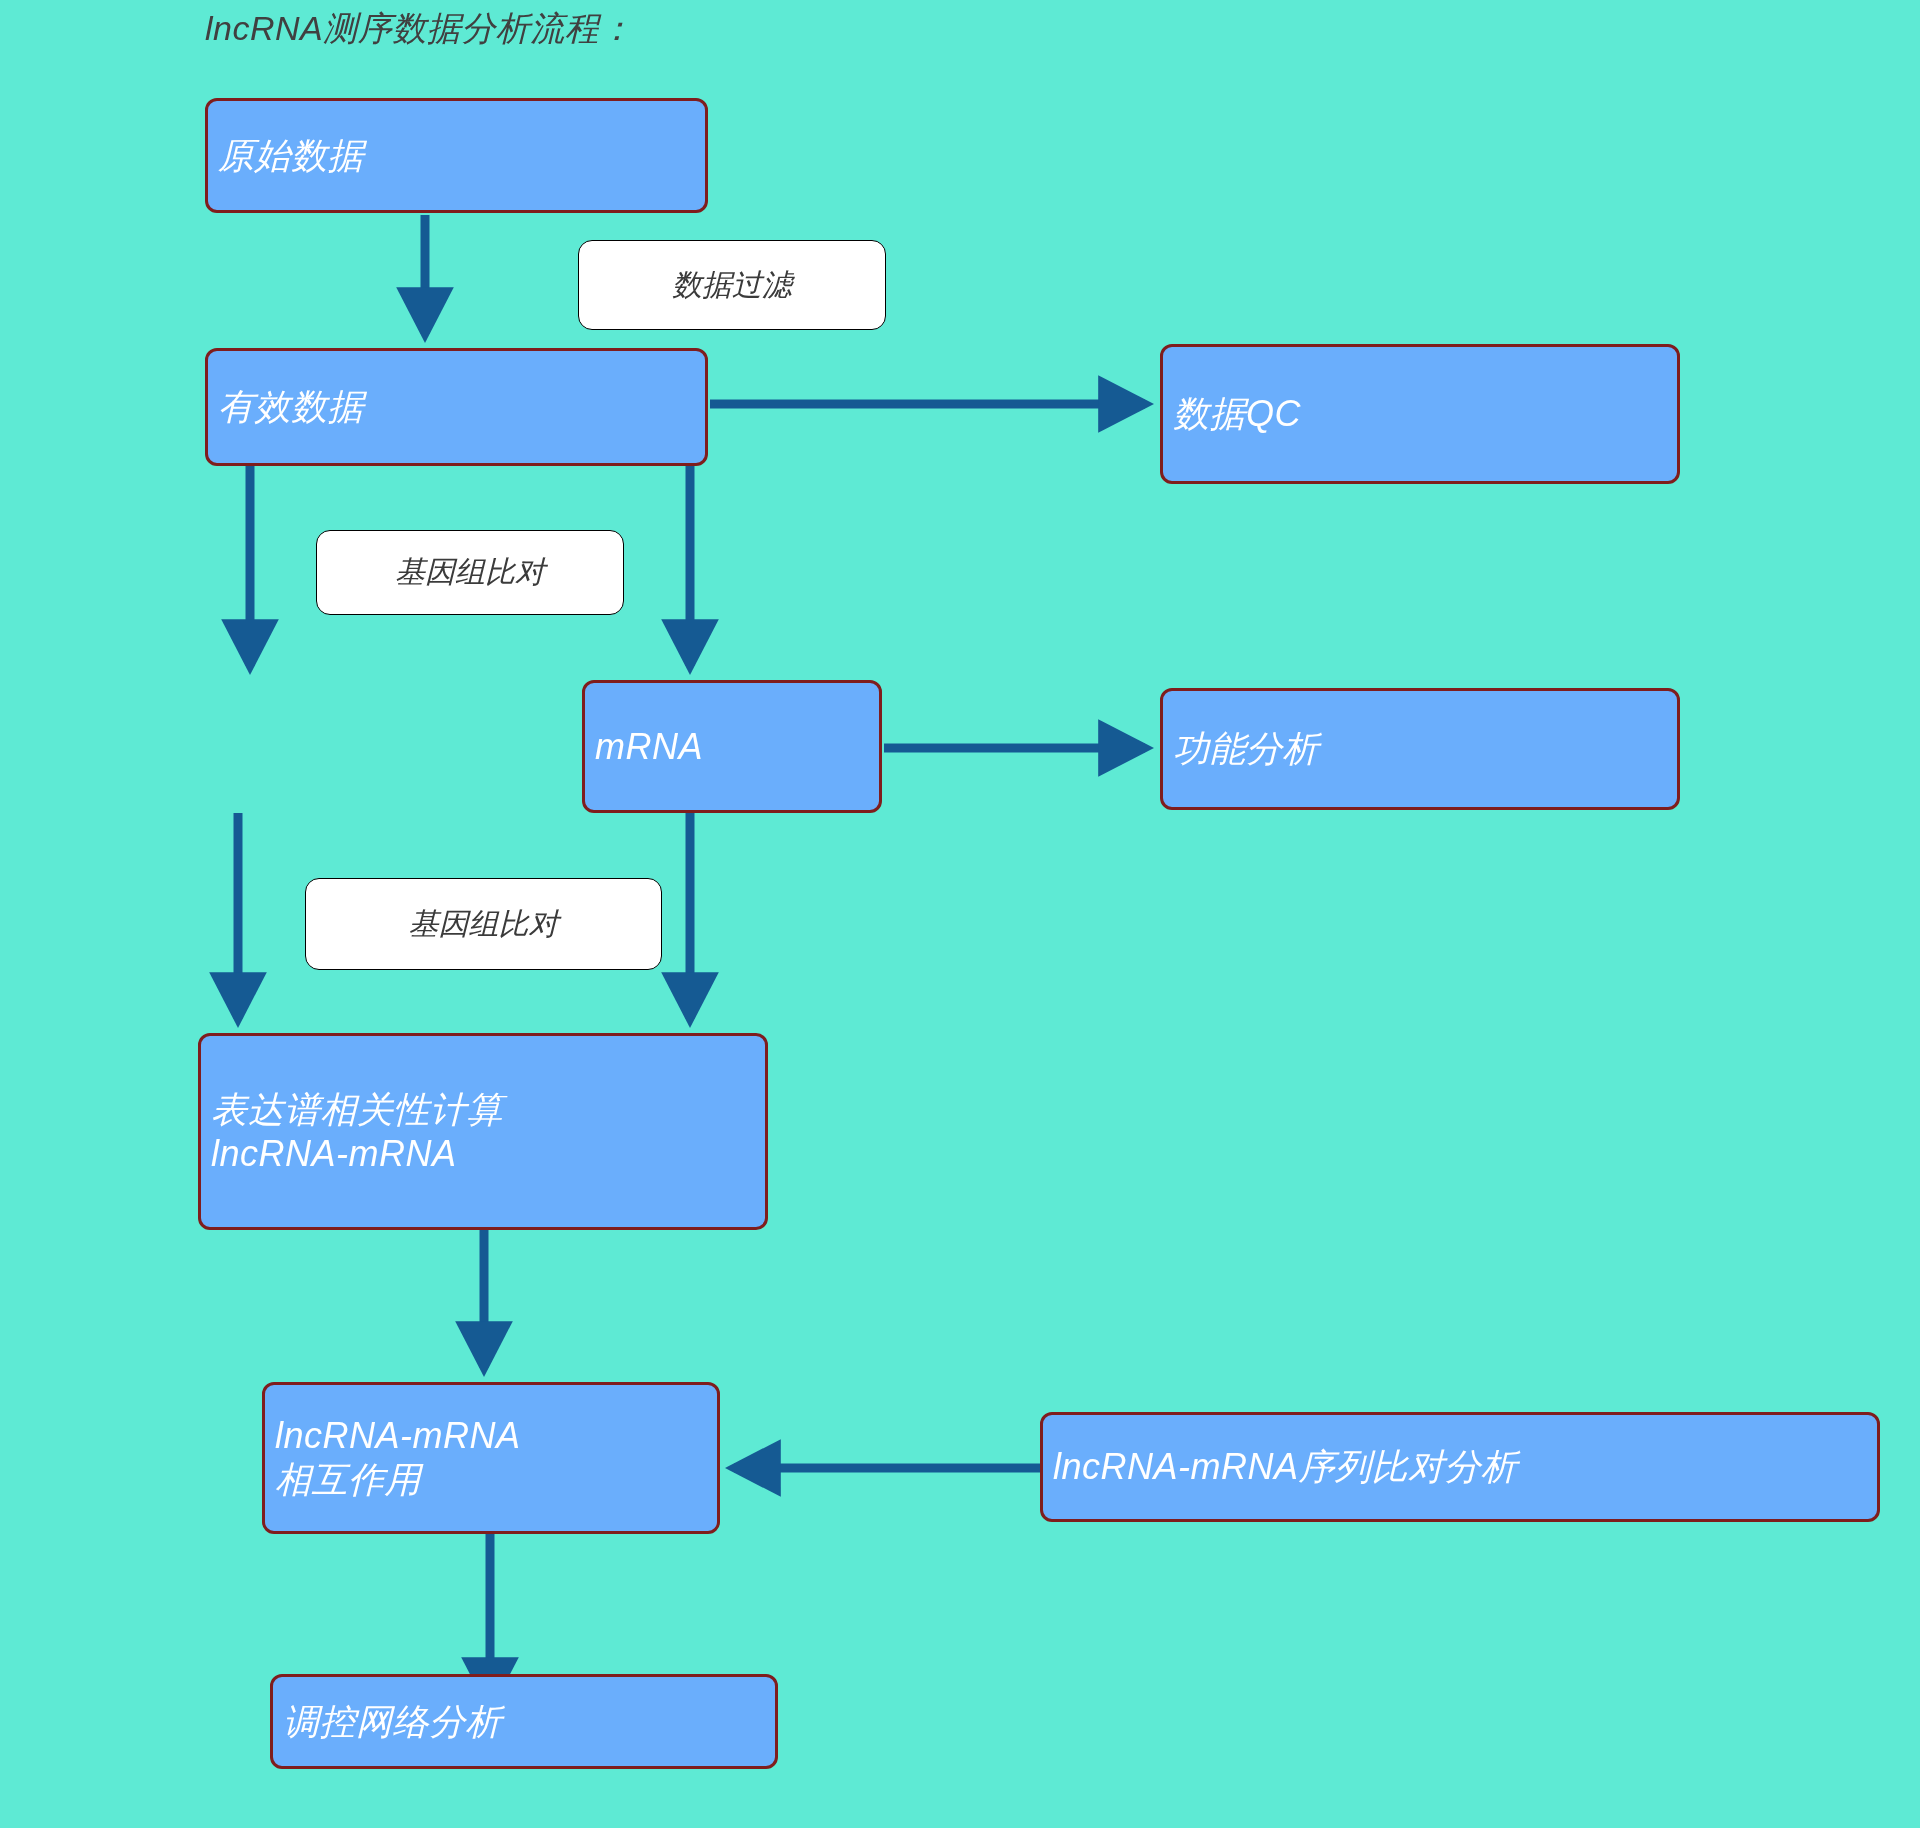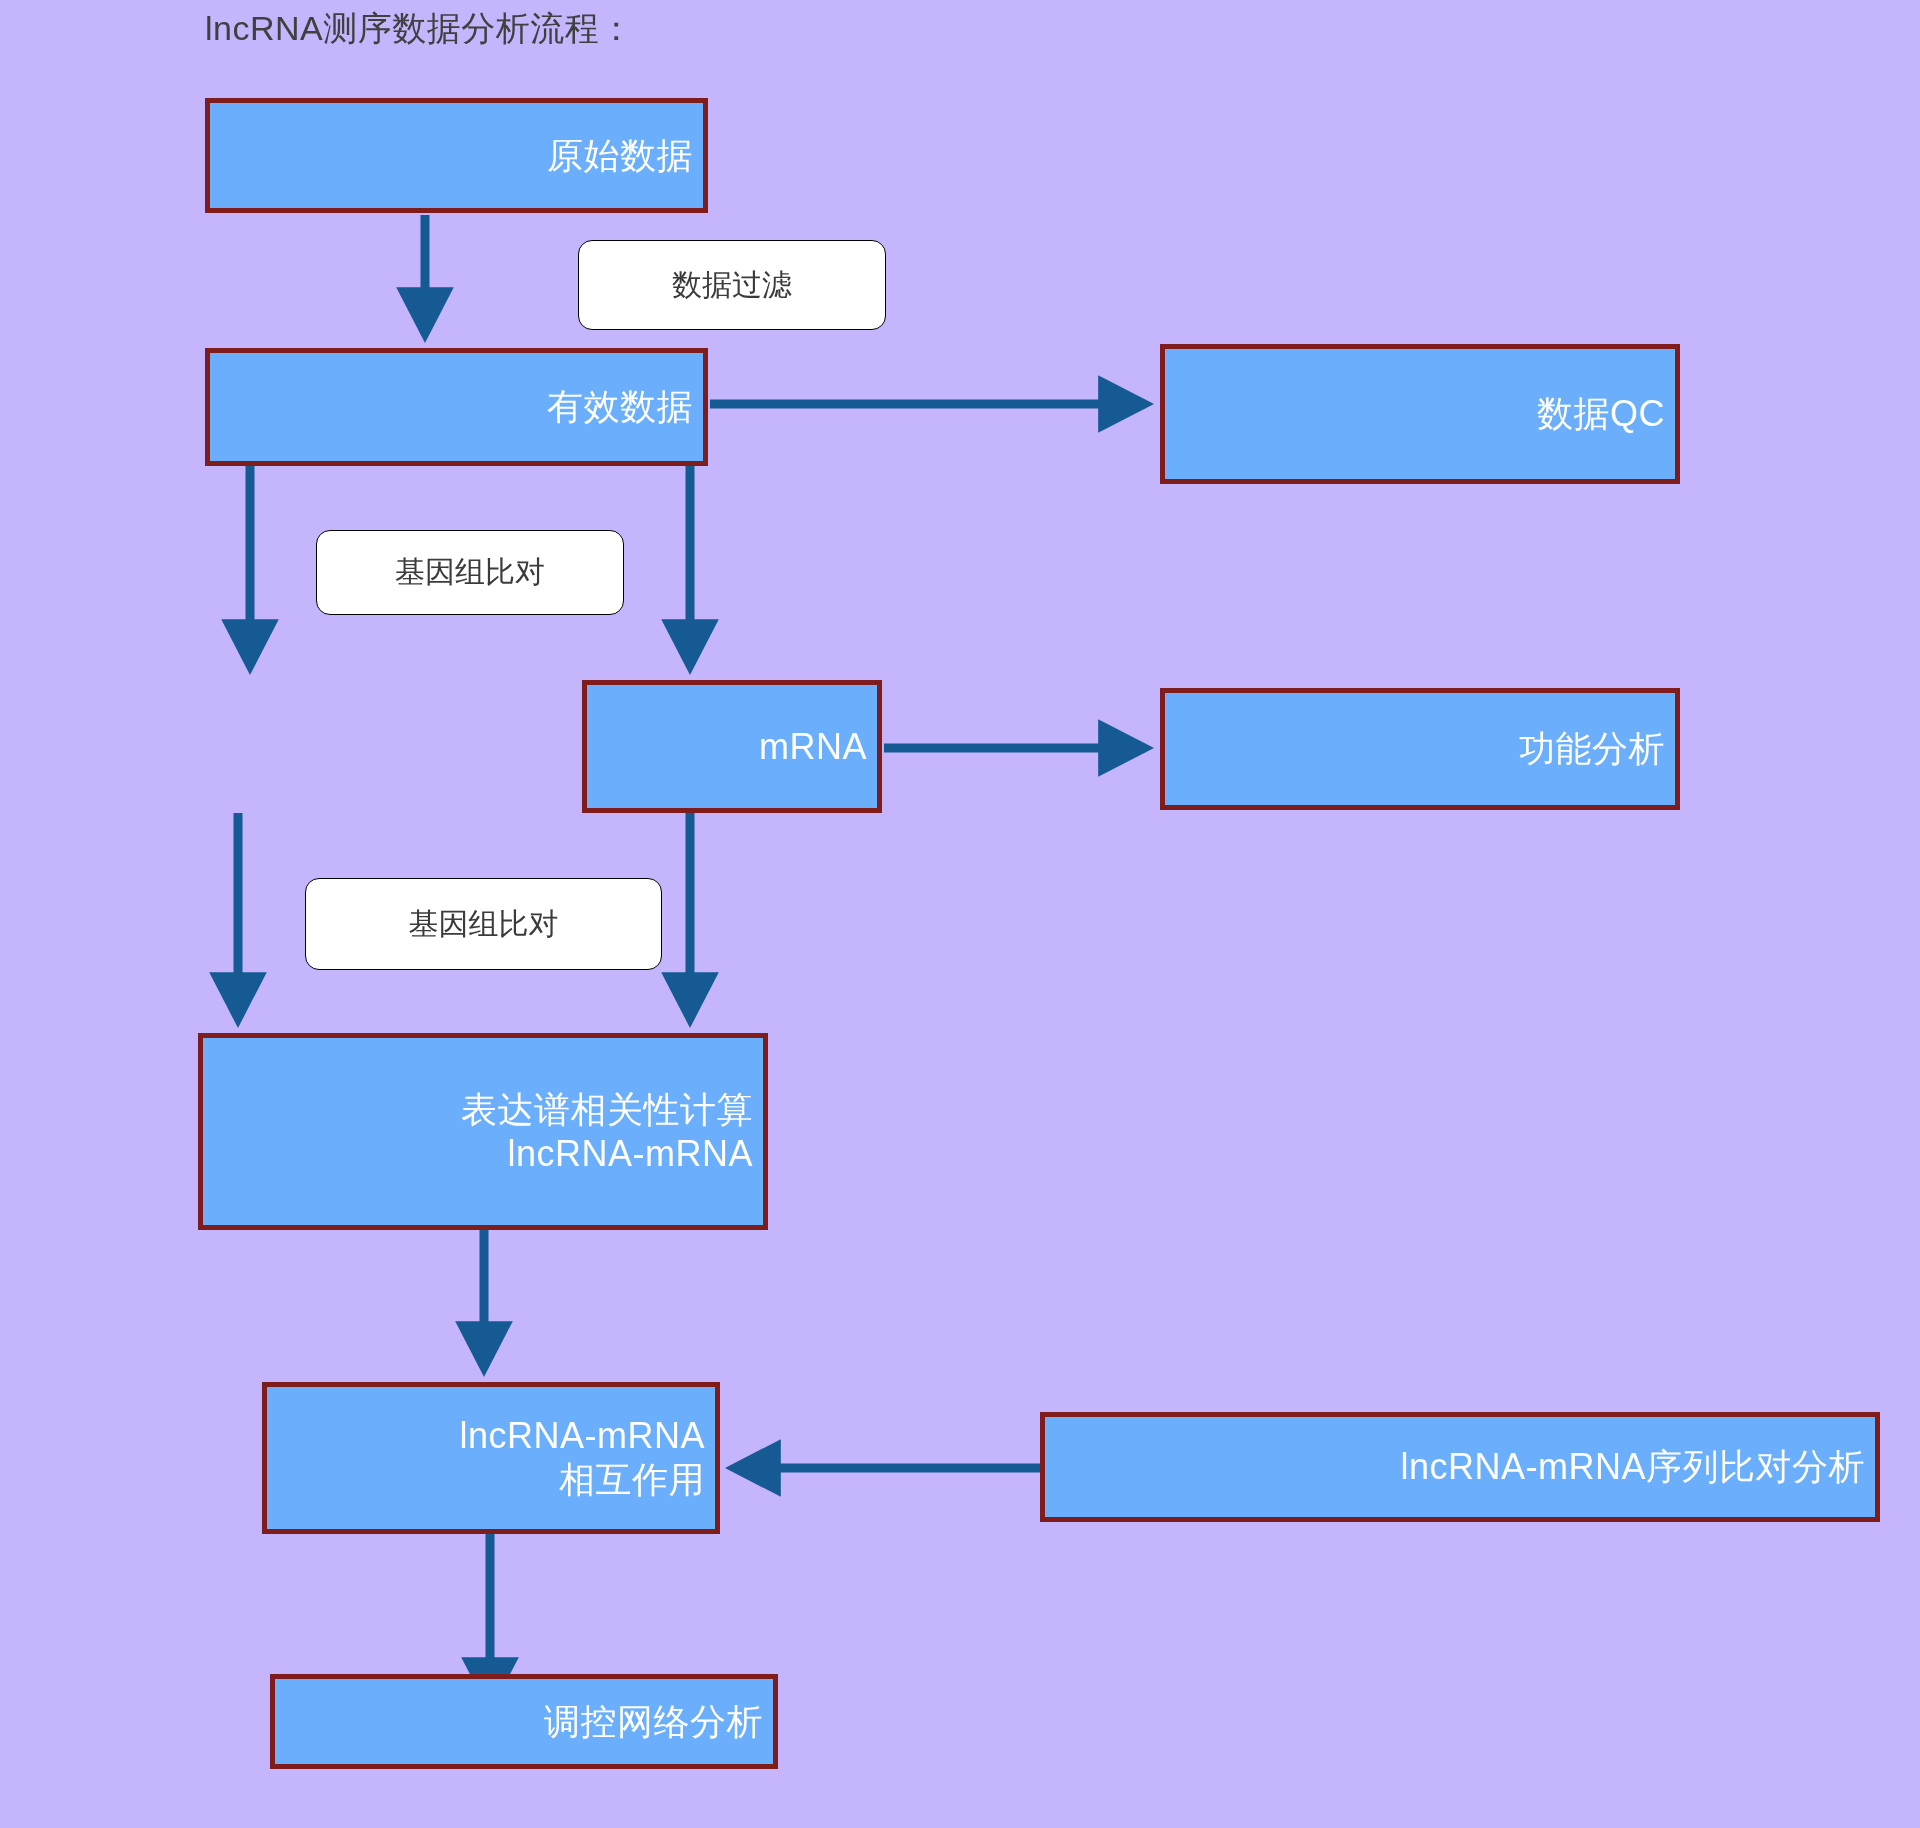--- a/index.html
+++ b/index.html
@@ -8,22 +8,23 @@
     padding: 0;
     background: #ffffff;
   }
   body {
     font-family: "Liberation Sans", "DejaVu Sans", sans-serif;
   }
   #canvas {
     position: relative;
     width: 1920px;
     height: 1828px;
-    background: #c4b5fd;
+    background: #5eead4;
     overflow: hidden;
+    font-style: italic;
   }
   #svg-layer {
     position: absolute;
     left: 0;
     top: 0;
     width: 1920px;
     height: 1828px;
     pointer-events: none;
   }
 
@@ -34,26 +35,26 @@
     font-size: 34px;
     color: #404040;
     letter-spacing: 0.5px;
     white-space: nowrap;
   }
 
   .node {
     position: absolute;
     box-sizing: border-box;
     background: #6aaefc;
-    border: 5px solid #7f1d1d;
-    border-radius: 0;
+    border: 3px solid #7f1d1d;
+    border-radius: 12px;
     color: #ffffff;
     font-size: 36px;
     line-height: 1.22;
-    text-align: right;
+    text-align: left;
     display: flex;
     align-items: center;
     justify-content: center;
     z-index: 3;
     letter-spacing: 0.5px;
   }
   .node .lines {
     width: 100%;
     padding: 0 10px;
     box-sizing: border-box;

